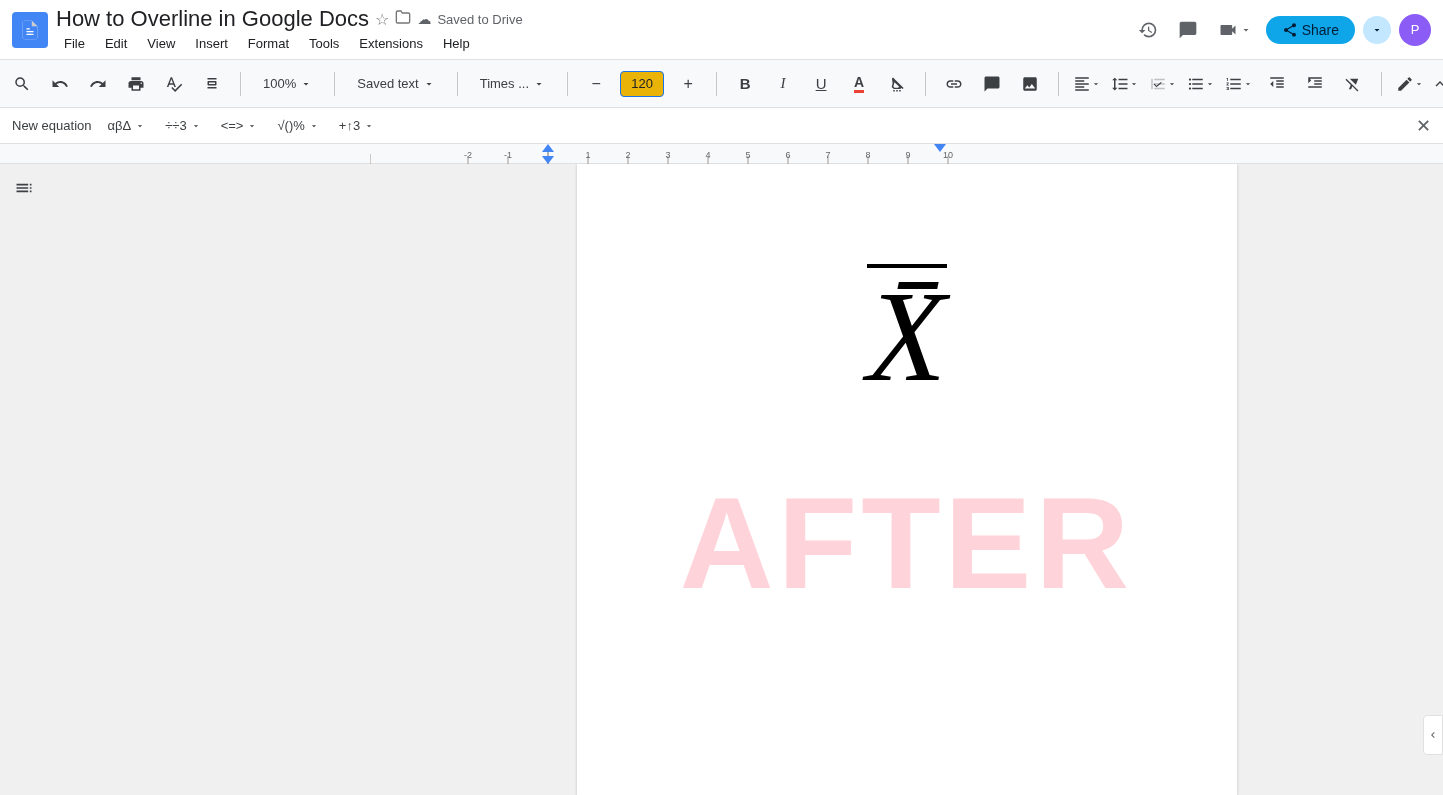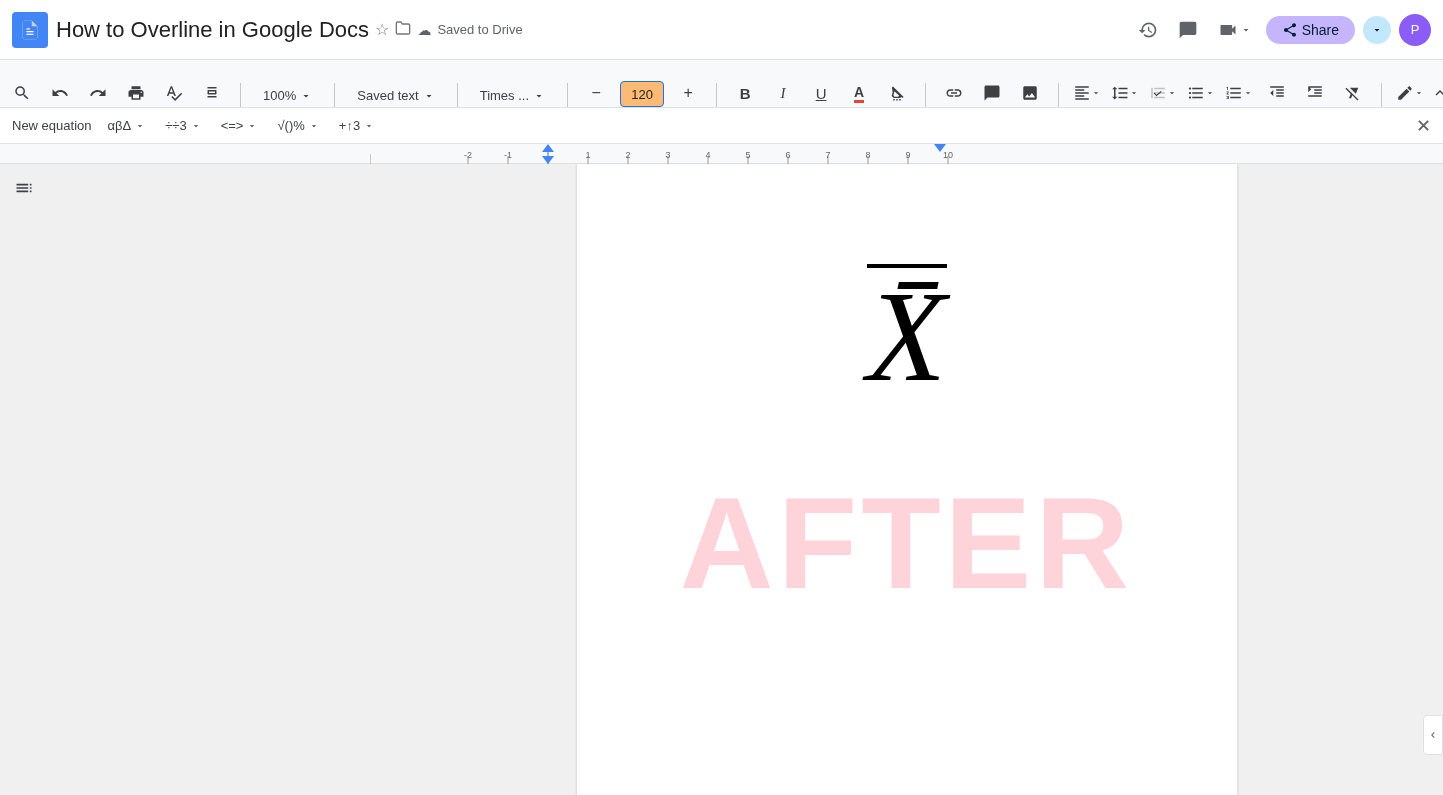--- a/index.html
+++ b/index.html
@@ -47,41 +47,41 @@
     }
     #title-bar-right {
       display: flex; align-items: center; gap: 8px;
     }
     .title-bar-btn {
       width: 32px; height: 32px; border-radius: 50%;
       display: flex; align-items: center; justify-content: center;
       cursor: pointer; color: #5f6368; font-size: 18px;
     }
     #share-btn {
-      background: #c4b5fd; border: none; border-radius: 20px;
+      background: #0ea5e9; border: none; border-radius: 20px;
       padding: 6px 16px; font-size: 14px; font-weight: 500;
       color: #001d35; cursor: pointer; display: flex; align-items: center; gap: 4px;
     }
     #share-btn-arrow {
       background: #c2e7ff; border: none; border-radius: 50%;
       width: 28px; height: 28px; display: flex; align-items: center; justify-content: center;
       cursor: pointer; font-size: 12px; color: #001d35;
     }
     #avatar {
       width: 32px; height: 32px; border-radius: 50%;
       background: #8b5cf6; display: flex; align-items: center; justify-content: center;
       color: white; font-size: 13px; font-weight: 500;
     }
 
     
     #toolbar {
       background: #f8f9fa;
       height: 48px;
       display: flex;
-      align-items: flex-end;
+      align-items: center;
       padding: 0 8px;
       gap: 10px;
       border-bottom: 1px solid #e0e0e0;
       overflow: hidden;
     }
     .toolbar-btn {
       width: 28px; height: 28px; border-radius: 4px;
       display: flex; align-items: center; justify-content: center;
       cursor: pointer; color: #3c4043; font-size: 14px; flex-shrink: 0;
     }
@@ -231,20 +231,30 @@
       <span id="doc-title">How to Overline in Google Docs</span>
       <span id="star-icon">☆</span>
       <span id="folder-icon">
         <svg width="16" height="16" viewBox="0 0 24 24" fill="none" stroke="#757575" stroke-width="2">
           <path d="M22 19a2 2 0 0 1-2 2H4a2 2 0 0 1-2-2V5a2 2 0 0 1 2-2h5l2 3h9a2 2 0 0 1 2 2z"></path>
         </svg>
       </span>
       <span id="cloud-icon" style="font-size:14px; color:#5f6368;">☁</span>
       <span id="saved-status" style="font-size:13px; color:#5f6368;text-align:center;">Saved to Drive</span>
     </div>
+    <div id="menu-bar">
+      <span class="menu-item">File</span>
+      <span class="menu-item">Edit</span>
+      <span class="menu-item">View</span>
+      <span class="menu-item">Insert</span>
+      <span class="menu-item">Format</span>
+      <span class="menu-item">Tools</span>
+      <span class="menu-item">Extensions</span>
+      <span class="menu-item">Help</span>
+    </div>
   </div>
 
   <div id="title-bar-right">
     <div class="title-bar-btn">
       <svg width="20" height="20" viewBox="0 0 24 24" fill="#5f6368">
         <path d="M13 3a9 9 0 0 0-9 9H1l3.89 3.89.07.14L9 12H6c0-3.87 3.13-7 7-7s7 3.13 7 7-3.13 7-7 7c-1.93 0-3.68-.79-4.94-2.06l-1.42 1.42A8.954 8.954 0 0 0 13 21a9 9 0 0 0 0-18zm-1 5v5l4.28 2.54.72-1.21-3.5-2.08V8H12z"></path>
       </svg>
     </div>
     <div class="title-bar-btn">
       <svg width="20" height="20" viewBox="0 0 24 24" fill="#5f6368">
@@ -325,21 +335,21 @@
 
   <div class="toolbar-dropdown">
     <span>Times ...</span>
     <svg width="12" height="12" viewBox="0 0 24 24" fill="#3c4043">
         <path d="M7 10l5 5 5-5z"></path>
       </svg>
   </div>
   <div class="toolbar-divider"></div>
 
   <div class="toolbar-btn" style="font-size:16px;">−</div>
-  <input id="font-size-input" value="120" style="width: 44px; height: 26px; text-align: center; border: 1px solid rgb(26, 115, 232); border-radius: 4px; font-size: 13px; color: rgb(32, 33, 36); background: #fdba74;">
+  <input id="font-size-input" value="120" style="width: 44px; height: 26px; text-align: center; border: 1px solid rgb(26, 115, 232); border-radius: 4px; font-size: 13px; color: rgb(32, 33, 36); background: #eab308;">
   <div class="toolbar-btn" style="font-size:16px;">+</div>
   <div class="toolbar-divider"></div>
 
   <div class="toolbar-btn tb-bold" style="font-size:15px; font-weight:700;">B</div>
   <div class="toolbar-btn tb-italic" style="font-size:15px; font-style:italic; font-family: serif;">I</div>
   <div class="toolbar-btn tb-underline" style="font-size:15px; text-decoration:underline;">U</div>
   <div class="toolbar-btn">
     <span style="font-weight:700; font-size:14px; border-bottom: 3px solid #ea4335;">A</span>
   </div>
   <div class="toolbar-btn">

